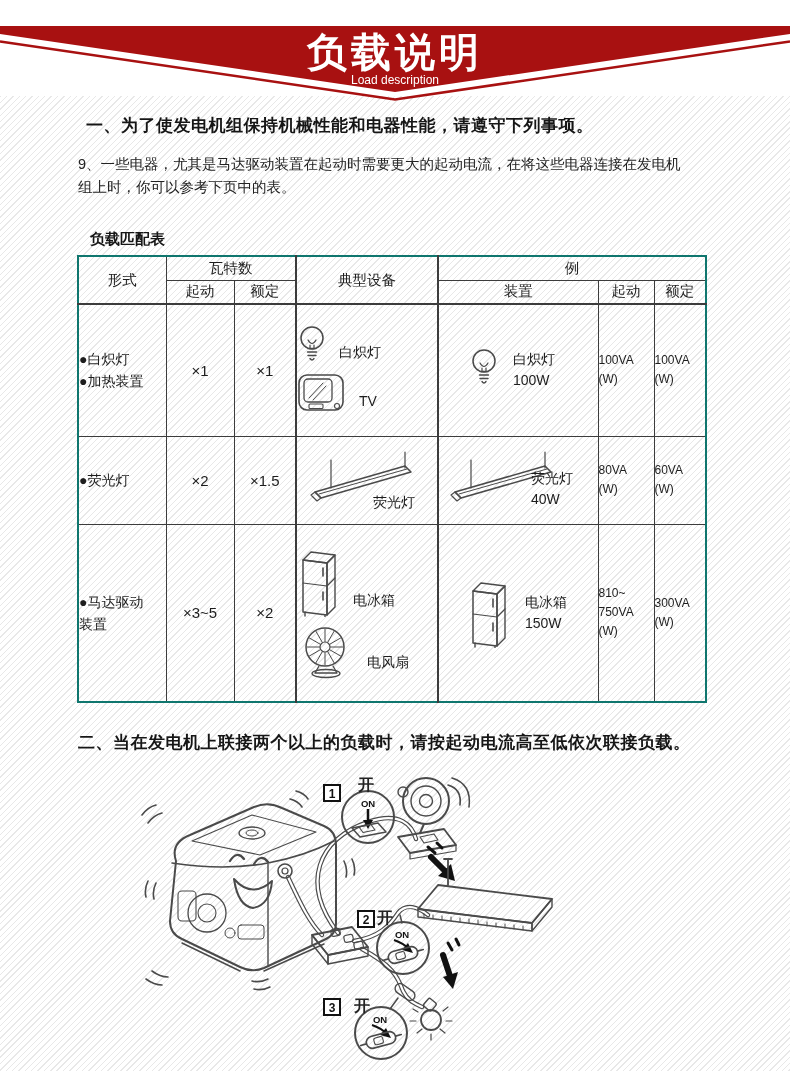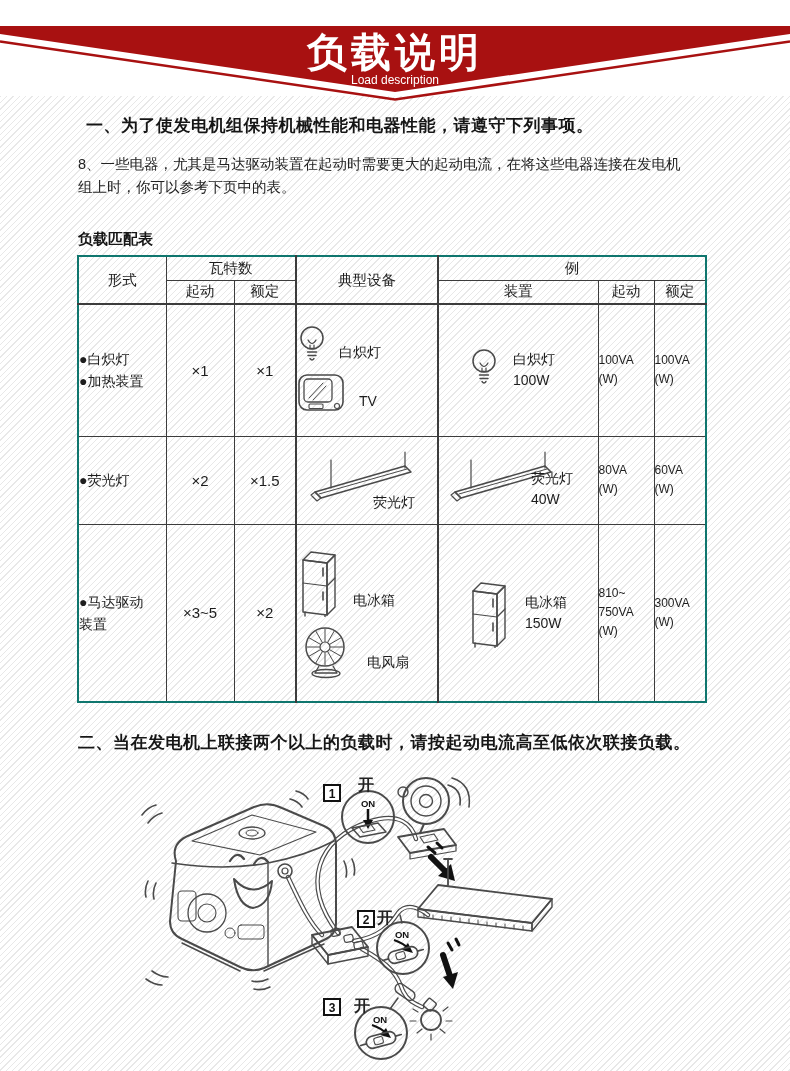--- a/index.html
+++ b/index.html
@@ -16,21 +16,21 @@
   .banner-sub{font-size:12px;}
   .sec-heading{
     position:absolute;left:78px;font-size:17px;font-weight:bold;color:#161616;letter-spacing:0.5px;width:660px;
   }
   .sec1-heading{top:114px;margin-left:8px;}
   .sec2-heading{top:731px;}
   .sec1-body{
     position:absolute;left:78px;top:153px;width:616px;font-size:14.5px;line-height:22.5px;color:#222;
   }
   .table-caption{
-    position:absolute;left:78px;top:230px;font-size:15px;font-weight:bold;color:#161616;
+    position:absolute;left:90px;top:230px;font-size:15px;font-weight:bold;color:#161616;
   }
   table.load{
     position:absolute;left:77px;top:255px;width:628px;border-collapse:collapse;table-layout:fixed;
     border:2px solid #0f766e;font-size:14px;color:#1d1d1d;
   }
   table.load th,table.load td{border:1px solid #3c3c3c;padding:0;font-weight:normal;}
   table.load th{font-size:14.5px;}
   table.load .thickL{border-left-width:2px;}
   table.load tbody tr:first-child td{border-top-width:2px;}
   tr.hrow{height:24px;}
@@ -63,21 +63,21 @@
 <svg class="banner-svg" width="790" height="112" viewBox="0 0 790 112">
   <polygon points="0,26 790,26 790,34 395,92 0,34" fill="#a81111"></polygon>
   <polyline points="0,37 395,95 790,37" stroke="#ffffff" stroke-width="3" fill="none"></polyline>
   <polyline points="0,41.5 395,99.5 790,41.5" stroke="#a81111" stroke-width="2.5" fill="none"></polyline>
   <text class="banner-title" x="395" y="66" text-anchor="middle" fill="#ffffff">负载说明</text>
   <text class="banner-sub" x="395" y="84" text-anchor="middle" fill="#ffffff">Load description</text>
 </svg>
 
 <div class="sec-heading sec1-heading">一、为了使发电机组保持机械性能和电器性能，请遵守下列事项。</div>
 <div class="sec1-body">
-  <div>8、一些电器，尤其是马达驱动装置在起动时需要更大的起动电流，在将这些电器连接在发电机组上时，你可以参考下页中的表。</div>
+  <div>9、一些电器，尤其是马达驱动装置在起动时需要更大的起动电流，在将这些电器连接在发电机组上时，你可以参考下页中的表。</div>
 </div>
 
 <div class="table-caption">负载匹配表</div>
 
 <table class="load">
   <colgroup>
     <col style="width:88px">
       <col style="width:68px">
       <col style="width:62px">
     <col style="width:142px">

